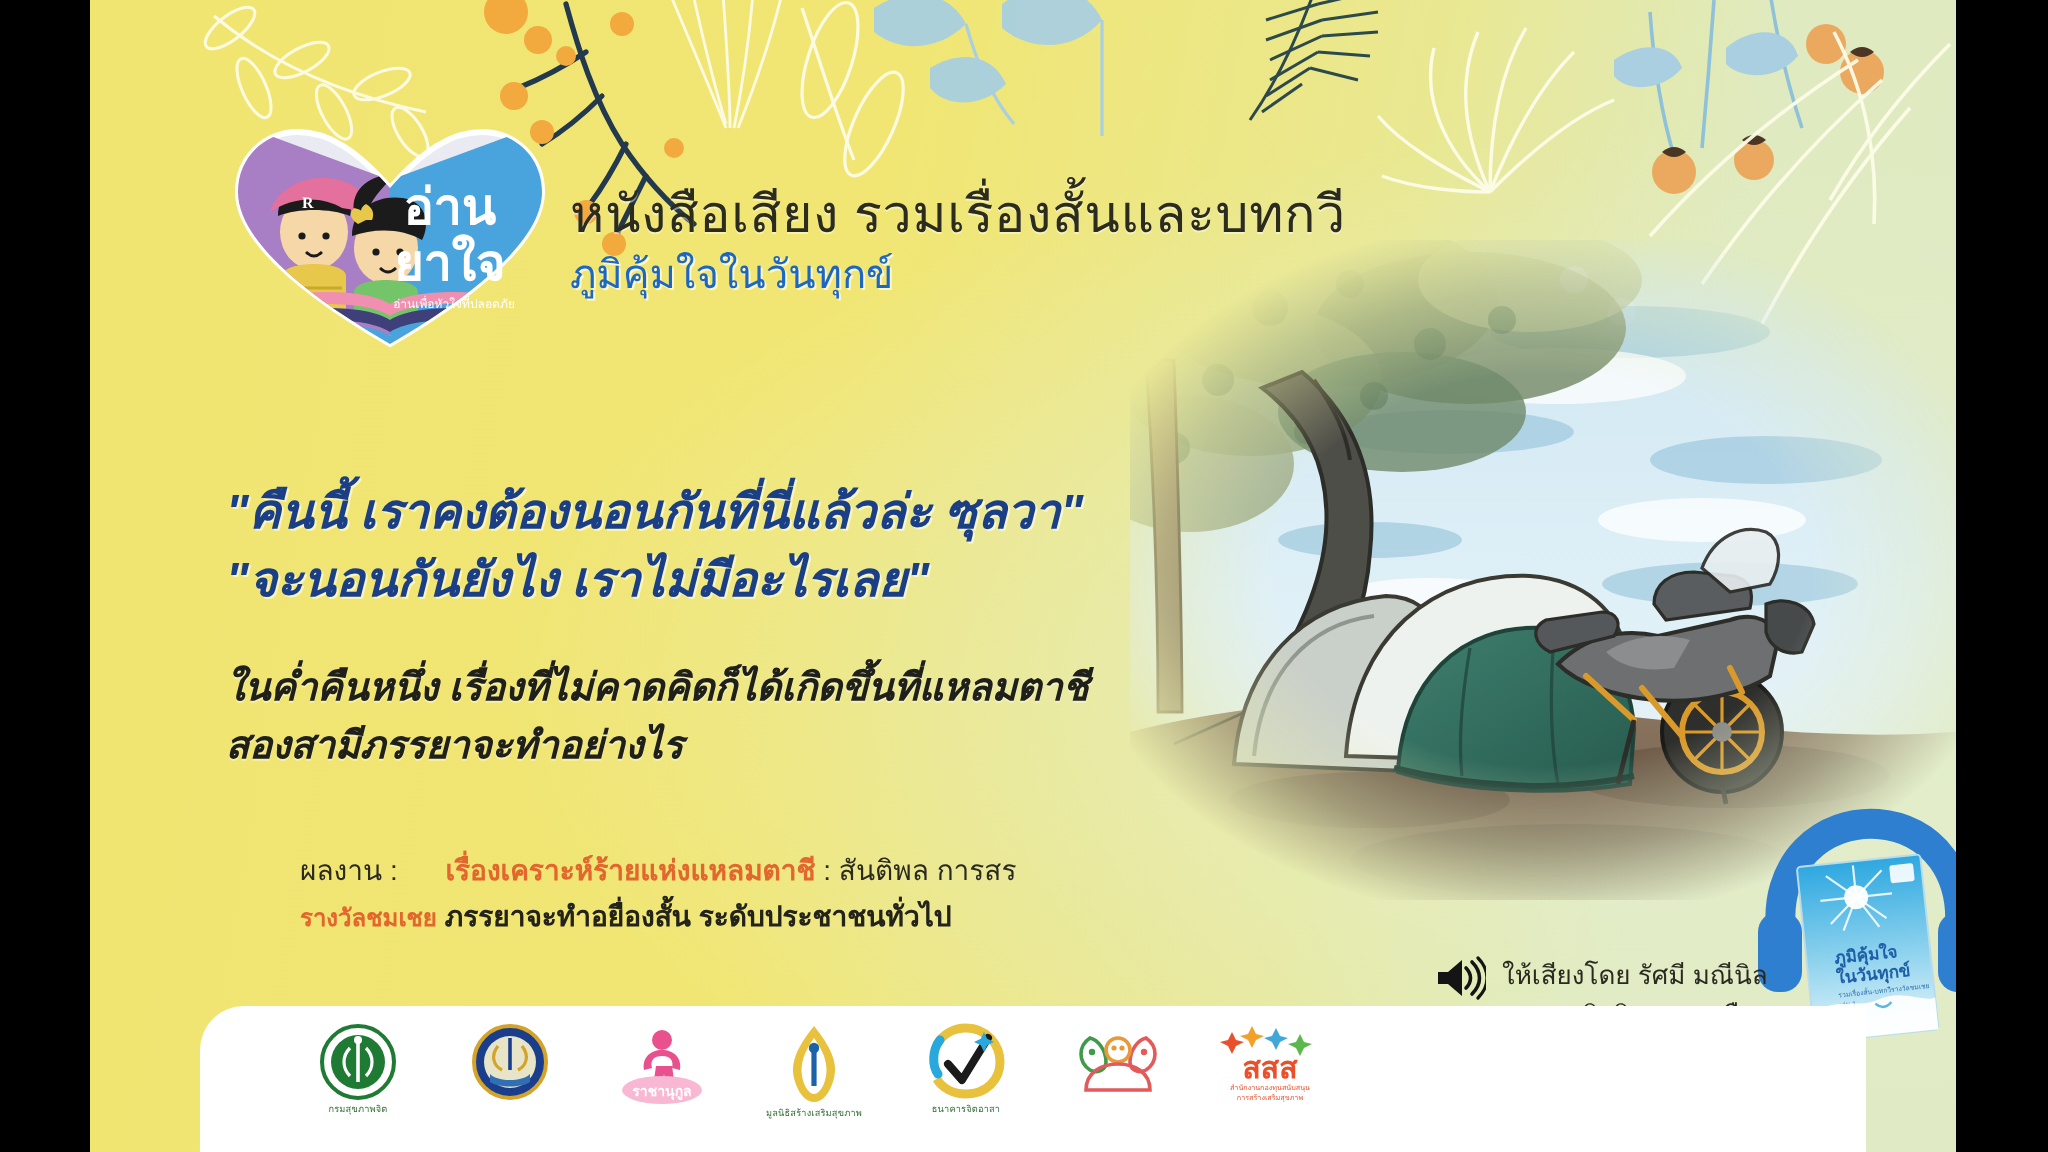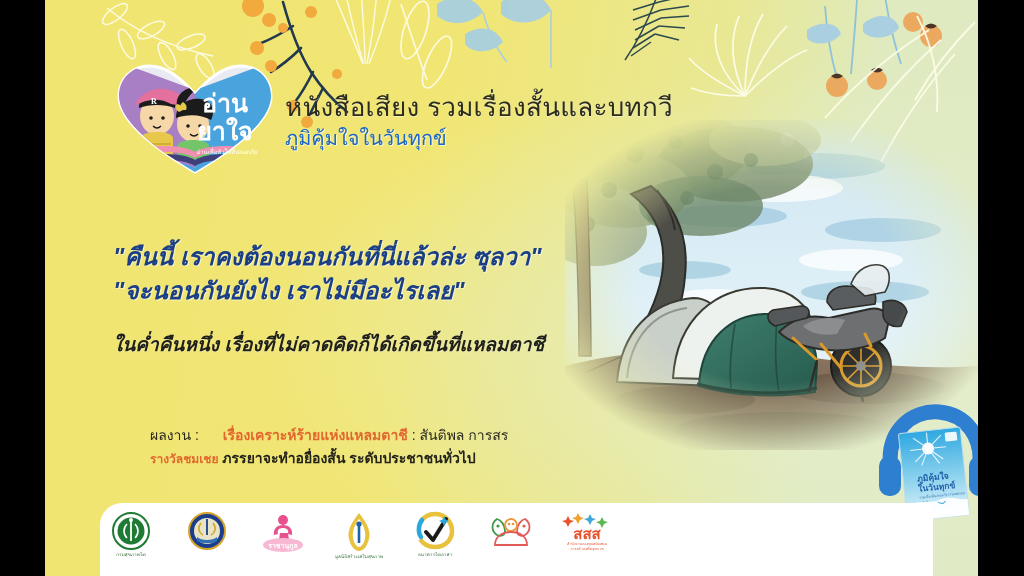--- a/index.html
+++ b/index.html
@@ -90,20 +90,21 @@
   #audiobook { position:absolute; left:828px; top:404px; width:120px; height:124px; z-index:13; }
 
   
   #partners {
     position:absolute; left:100px; top:503px;
     width:833px; height:73px;
     background:#ffffff;
     border-top-left-radius:22px;
     z-index:20;
     display:flex; align-items:center; gap:14px;
+    padding-left:48px;
   }
   .partner { width:62px; height:58px; display:flex; flex-direction:column; align-items:center; justify-content:flex-start; }
   .partner svg { display:block; }
   .partner-cap { font-size:4.6px; color:#2f6b33; margin-top:1px; text-align:center; line-height:1.12; letter-spacing:.1px; }
 </style>
 </head>
 <body>
 
 <div id="stage">
 
@@ -403,35 +404,48 @@
       <div class="subheadline">ภูมิคุ้มใจในวันทุกข์</div>
     </div>
 
     <div class="quotes">
       <div class="quote-line">"คืนนี้ เราคงต้องนอนกันที่นี่แล้วล่ะ ซุลวา"</div>
       <div class="quote-line">"จะนอนกันยังไง เราไม่มีอะไรเลย"</div>
     </div>
 
     <div class="synopsis">
       <div class="synopsis-line">ในค่ำคืนหนึ่ง  เรื่องที่ไม่คาดคิดก็ได้เกิดขึ้นที่แหลมตาชี</div>
+      <div class="synopsis-line">สองสามีภรรยาจะทำอย่างไร</div>
     </div>
 
     <div class="credits">
       <div class="credit-row">
         <span class="lbl">ผลงาน :</span>
         <span class="title-hl">เรื่องเคราะห์ร้ายแห่งแหลมตาชี</span>
         <span class="lbl">:</span>
         <span class="lbl">สันติพล  การสร</span>
       </div>
       <div class="credit-row">
         <span class="award">รางวัลชมเชย</span>
         <span class="bold">ภรรยาจะทำอยื่องสั้น ระดับประชาชนทั่วไป</span>
       </div>
     </div>
 
+    <div class="narrator">
+      <svg width="26" height="22" viewBox="0 0 26 22">
+        <path d="M2,8 L7,8 L14,2 L14,20 L7,14 L2,14 Z" fill="#141414"></path>
+        <path d="M16,6 C19,9 19,13 16,16" fill="none" stroke="#141414" stroke-width="1.8" stroke-linecap="round"></path>
+        <path d="M19,3 C24,8 24,14 19,19" fill="none" stroke="#141414" stroke-width="1.8" stroke-linecap="round"></path>
+        <path d="M22,1 C28,7 28,15 22,21" fill="none" stroke="#141414" stroke-width="1.6" stroke-linecap="round"></path>
+      </svg>
+      <div class="narrator-lines">
+        <div>ให้เสียงโดย  รัศมี มณีนิล</div>
+        <div>จิตริน เมมเหลือง</div>
+      </div>
+    </div>
 
     <svg id="audiobook" viewBox="0 0 120 124">
       <defs>
         <linearGradient id="coverg" x1="0" y1="0" x2="0" y2="1">
           <stop offset="0%" stop-color="#2ea8e0"></stop>
           <stop offset="55%" stop-color="#8fd3ee"></stop>
           <stop offset="100%" stop-color="#e6f5fb"></stop>
         </linearGradient>
       </defs>
 

